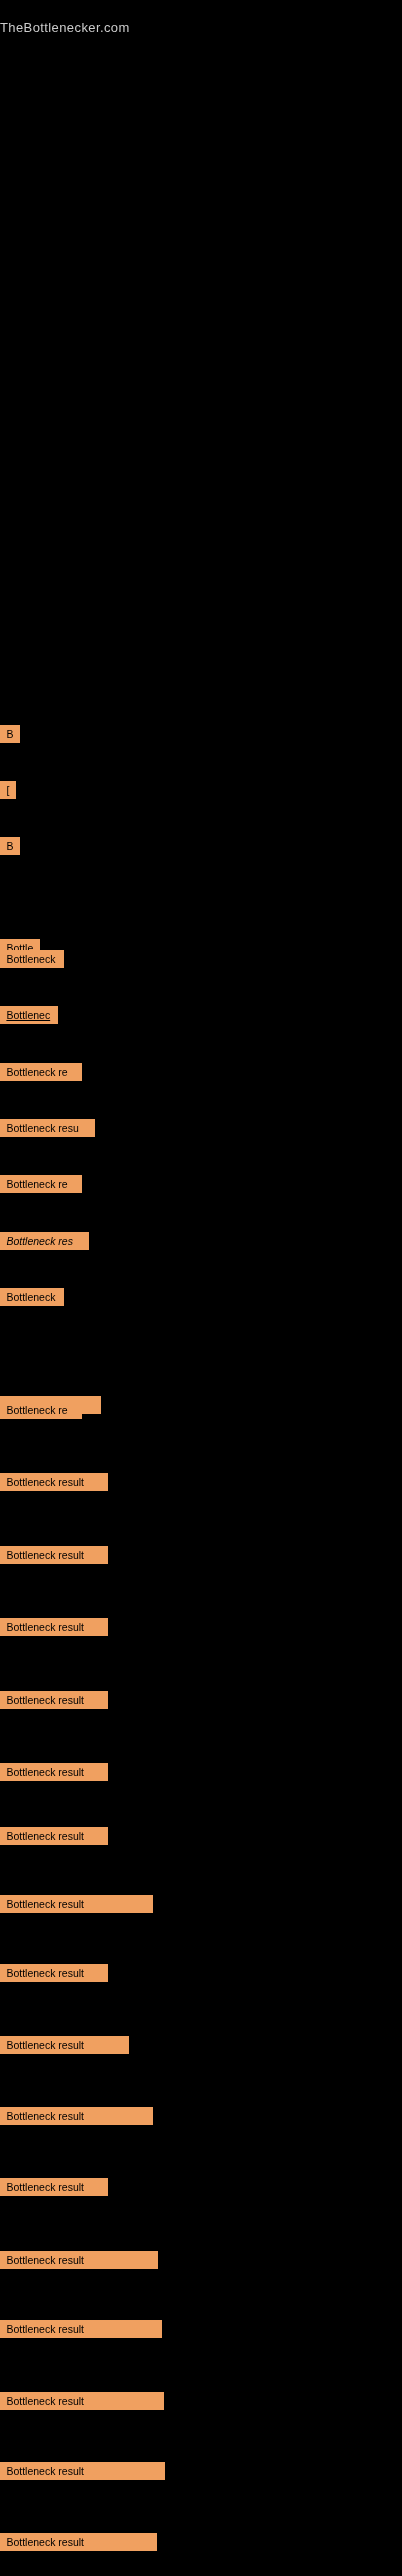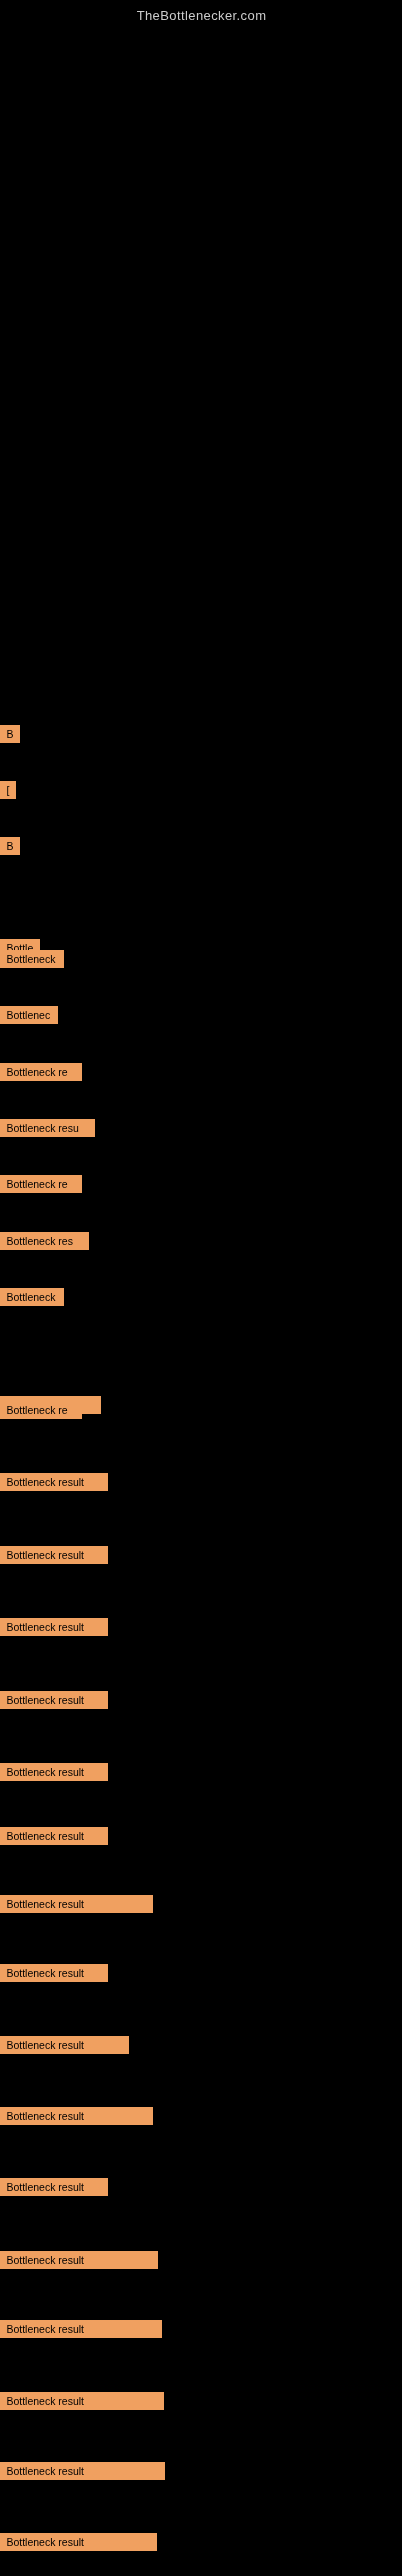--- a/index.html
+++ b/index.html
@@ -10,22 +10,21 @@
     body {
       background-color: #000;
       width: 403px;
       min-height: 2576px;
       font-family: Arial, sans-serif;
       position: relative;
     }
     .site-title {
       color: #ccc;
       font-size: 13px;
-      text-align: center;
-      padding-top: 8px;
+      padding-top: 20px;
       letter-spacing: 0.4px;
     }
     .bottleneck-item {
       background-color: #f0a060;
       color: #000;
       font-size: 10.5px;
       font-weight: normal;
       padding: 3.2px 6.4px;
       margin-bottom: 1.6px;
       display: inline-block;
@@ -36,25 +35,25 @@
 <body>
 
 <div class="site-title">TheBottlenecker.com</div>
 
 <div id="items-container">
     <div class="bottleneck-item" style="position: absolute; top: 725px; left: 0px; min-width: 14.5px;">B</div>
     <div class="bottleneck-item" style="position: absolute; top: 781px; left: 0px; min-width: 9.7px;">[</div>
     <div class="bottleneck-item" style="position: absolute; top: 837px; left: 0px; min-width: 14.5px;">B</div>
     <div class="bottleneck-item" style="position: absolute; top: 939px; left: 0px; min-width: 39px;">Bottle</div>
     <div class="bottleneck-item" style="position: absolute; top: 950px; left: 0px; min-width: 64px;">Bottleneck</div>
-    <div class="bottleneck-item" style="position: absolute; top: 1006px; left: 0px; min-width: 58px;">Bottlenec</div>
+    <div class="bottleneck-item" style="position: absolute; top: 1006px; left: 0px; min-width: 58px; text-decoration: underline;">Bottlenec</div>
     <div class="bottleneck-item" style="position: absolute; top: 1063px; left: 0px; min-width: 82px;">Bottleneck re</div>
     <div class="bottleneck-item" style="position: absolute; top: 1119px; left: 0px; min-width: 95px;">Bottleneck resu</div>
     <div class="bottleneck-item" style="position: absolute; top: 1175px; left: 0px; min-width: 82px;">Bottleneck re</div>
-    <div class="bottleneck-item" style="position: absolute; top: 1232px; left: 0px; min-width: 89px;">Bottleneck res</div>
+    <div class="bottleneck-item" style="position: absolute; top: 1232px; left: 0px; min-width: 89px; font-style: italic;">Bottleneck res</div>
     <div class="bottleneck-item" style="position: absolute; top: 1288px; left: 0px; min-width: 64px;">Bottleneck</div>
     <div class="bottleneck-item" style="position: absolute; top: 1396px; left: 0px; min-width: 101px;">Bottleneck resul</div>
     <div class="bottleneck-item" style="position: absolute; top: 1401px; left: 0px; min-width: 82px;">Bottleneck re</div>
     <div class="bottleneck-item" style="position: absolute; top: 1473px; left: 0px; min-width: 108px;">Bottleneck result</div>
     <div class="bottleneck-item" style="position: absolute; top: 1546px; left: 0px; min-width: 108px;">Bottleneck result</div>
     <div class="bottleneck-item" style="position: absolute; top: 1618px; left: 0px; min-width: 108px;">Bottleneck result</div>
     <div class="bottleneck-item" style="position: absolute; top: 1691px; left: 0px; min-width: 108px;">Bottleneck result</div>
     <div class="bottleneck-item" style="position: absolute; top: 1763px; left: 0px; min-width: 108px;">Bottleneck result</div>
     <div class="bottleneck-item" style="position: absolute; top: 1827px; left: 0px; min-width: 108px;">Bottleneck result</div>
     <div class="bottleneck-item" style="position: absolute; top: 1895px; left: 0px; min-width: 153px;">Bottleneck result</div>

